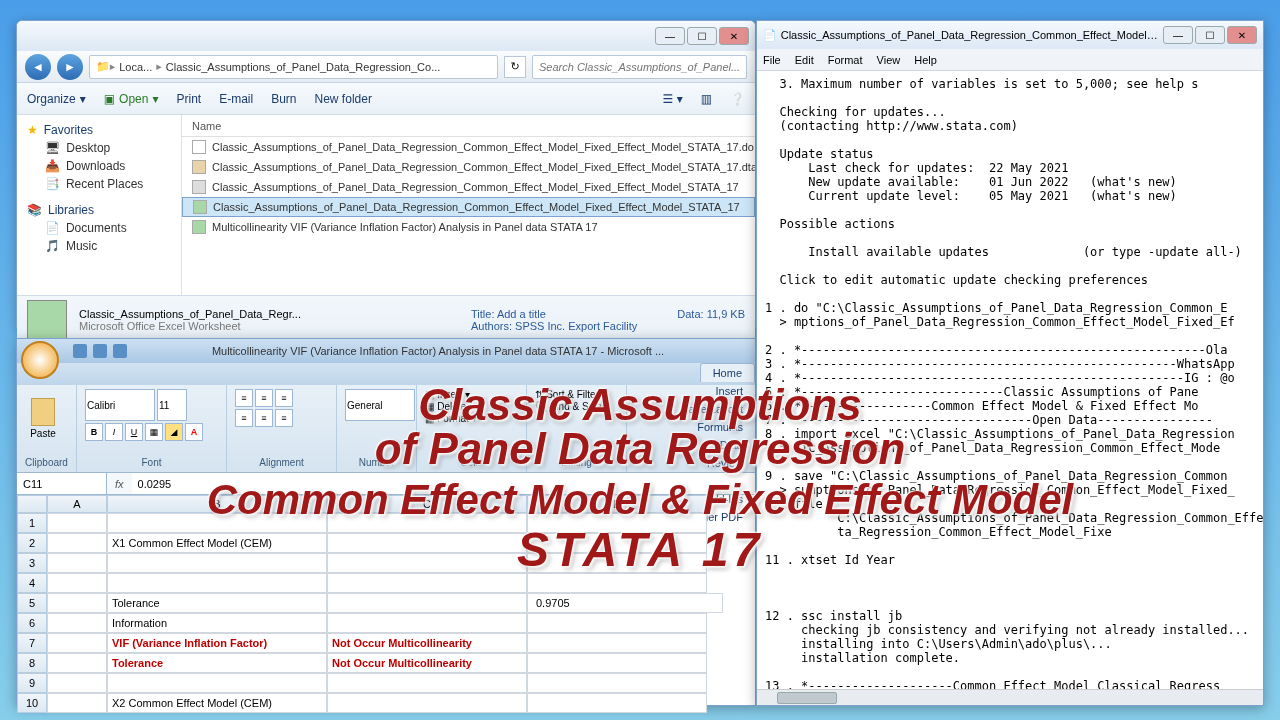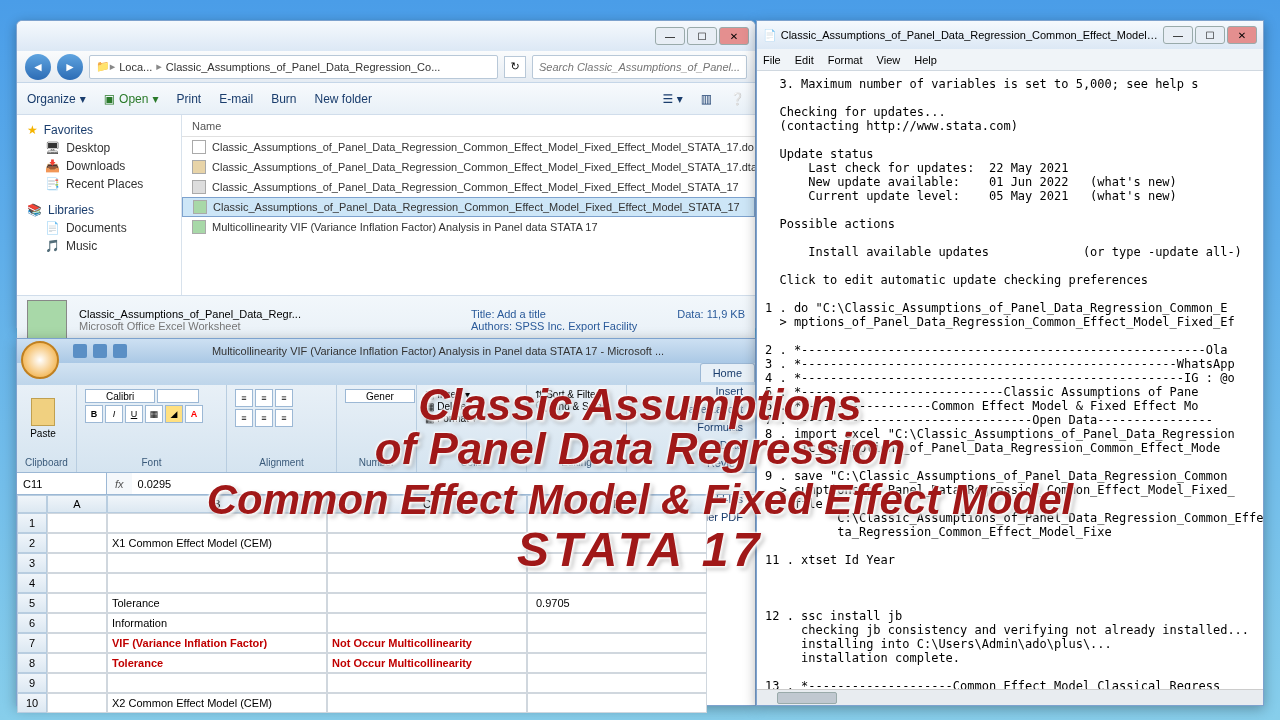--- a/index.html
+++ b/index.html
@@ -85,22 +85,22 @@
 .rtab.active { background: #e8f0f7; border: 1px solid #9cb8d5; border-bottom: none; border-radius: 3px 3px 0 0; }
 .ribbon { height: 88px; background: linear-gradient(to bottom, #e8f0f7, #d5e4f0);
   border-bottom: 1px solid #9cb8d5; display: flex; font-size: 10px; }
 .rgroup { border-right: 1px solid #b8cde0; padding: 4px 8px; display: flex; flex-direction: column;
   justify-content: space-between; }
 .rgroup-label { text-align: center; color: #3a5a7a; font-size: 10px; }
 .rgroup-body { display: flex; gap: 4px; align-items: flex-start; flex: 1; }
 .paste-btn { width: 36px; height: 58px; display: flex; flex-direction: column; align-items: center;
   justify-content: center; gap: 2px; }
 .paste-ico { width: 24px; height: 28px; background: #f0d080; border: 1px solid #c0a050; }
-.font-sel { width: 70px; height: 14px; border: 1px solid #9cb8d5; background: #fff; font-size: 10px;
-  padding: 0 20px; }
+.font-sel { width: 70px; height: 32px; border: 1px solid #9cb8d5; background: #fff; font-size: 10px;
+  padding: 0 1px; }
 .mini-btn { width: 18px; height: 18px; border: 1px solid #9cb8d5; background: #fff; font-size: 9px;
   display: flex; align-items: center; justify-content: center; }
 .formula-bar { height: 22px; border-bottom: 1px solid #9cb8d5; display: flex; align-items: center;
   background: #f5f8fb; font-size: 11px; }
 .name-box { width: 90px; height: 100%; border-right: 1px solid #9cb8d5; padding: 0 6px;
   display: flex; align-items: center; background: #fff; }
 .fx-label { padding: 0 8px; font-style: italic; color: #555; }
 .formula-input { flex: 1; padding: 0 6px; background: #fff; height: 100%; display: flex; align-items: center; }
 .sheet { display: flex; }
 .col-headers { display: flex; }
@@ -385,21 +385,21 @@
           <div class="grid-row">
             <div class="cell" style="width: 60px;"></div>
             <div class="cell" style="width: 220px;"></div>
             <div class="cell" style="width: 200px;"></div>
             <div class="cell" style="width: 180px;"></div>
           </div>
           <div class="grid-row">
             <div class="cell" style="width: 60px;"></div>
             <div class="cell" style="width: 220px;">Tolerance</div>
             <div class="cell" style="width: 200px;"></div>
-            <div class="cell" style="width: 180px; padding-left: 8px;">0.9705</div>
+            <div class="cell" style="width: 196px; padding-left: 8px;">0.9705</div>
           </div>
           <div class="grid-row">
             <div class="cell" style="width: 60px;"></div>
             <div class="cell" style="width: 220px;">Information</div>
             <div class="cell" style="width: 200px;"></div>
             <div class="cell" style="width: 180px;"></div>
           </div>
           <div class="grid-row">
             <div class="cell" style="width: 60px;"></div>
             <div class="cell red" style="width: 220px;">VIF (Variance Inflation Factor)</div>

